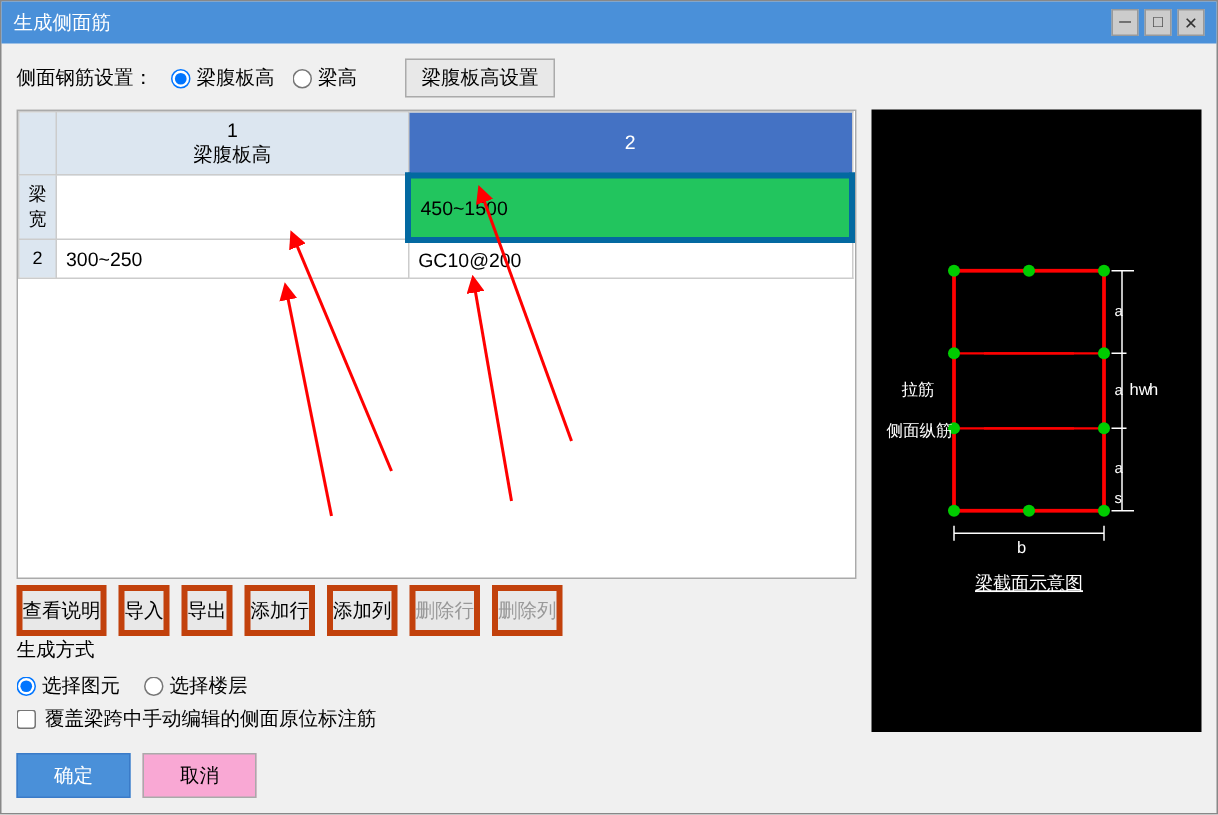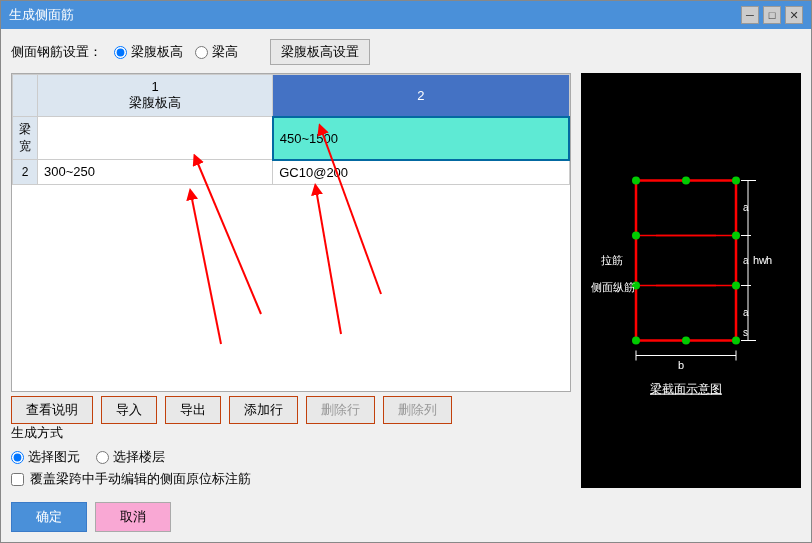--- a/index.html
+++ b/index.html
@@ -124,44 +124,44 @@
       background: #4472c4;
       color: white;
     }
     .row-num {
       background: #dce6f0;
       text-align: center;
       width: 24px;
       font-size: 12px;
     }
     .selected-cell {
-      background: #5eead4;
-      border: 2px solid #0369a1;
+      background: #22c55e;
+      border: 4px solid #0369a1;
     }
     .right-panel {
       width: 220px;
       background: #000;
       position: relative;
       overflow: hidden;
       flex-shrink: 0;
     }
     .diagram-svg {
       width: 100%;
       height: 100%;
     }
     .bottom-buttons {
       display: flex;
       gap: 8px;
       flex-shrink: 0;
       margin-top: 4px;
     }
     .btn {
       background: #e8e8e8;
-      border: 1px solid #c2410c;
-      padding: 4px 14px;
+      border: 4px solid #c2410c;
+      padding: 4px 0;
       cursor: pointer;
       font-size: 13px;
       font-family: inherit;
     }
     .btn-disabled {
       color: #999;
       background: #e8e8e8;
     }
     .generation-section {
       flex-shrink: 0;
@@ -301,20 +301,21 @@
 
             <line x1="120" y1="270" x2="90" y2="120" stroke="red" stroke-width="2" marker-end="url(#arrowhead)"></line>
           </svg>
         </div>
 
         <div class="bottom-buttons">
           <button class="btn">查看说明</button>
           <button class="btn">导入</button>
           <button class="btn">导出</button>
           <button class="btn">添加行</button>
+          <button class="btn">添加列</button>
           <button class="btn btn-disabled">删除行</button>
           <button class="btn btn-disabled">删除列</button>
         </div>
 
         <div class="generation-section">
           <div class="gen-title">生成方式</div>
           <div class="gen-row">
             <div class="radio-item">
               <input type="radio" name="genMode" checked="" style="">
               <span>选择图元</span>

